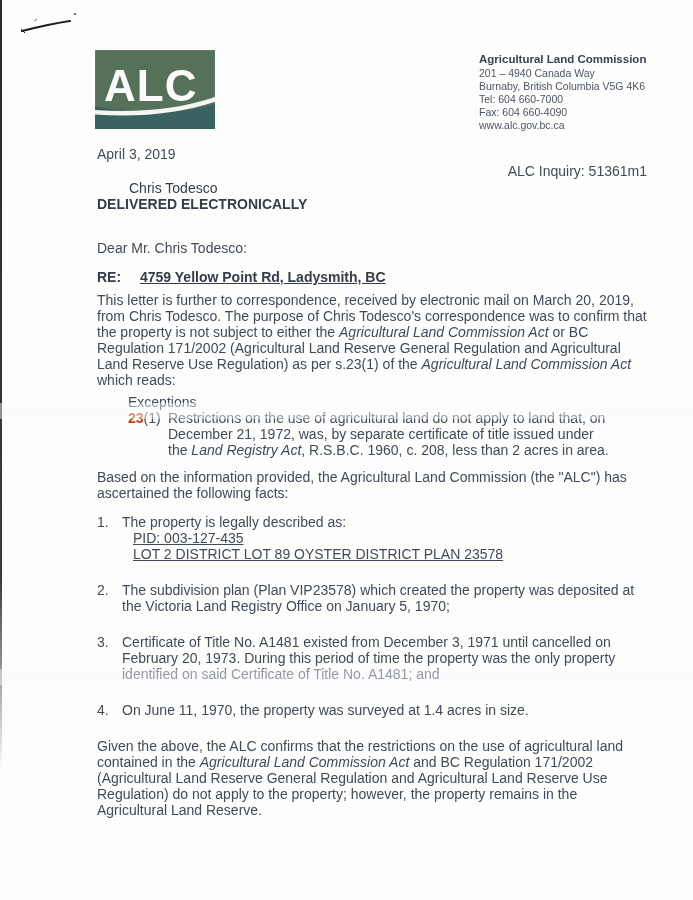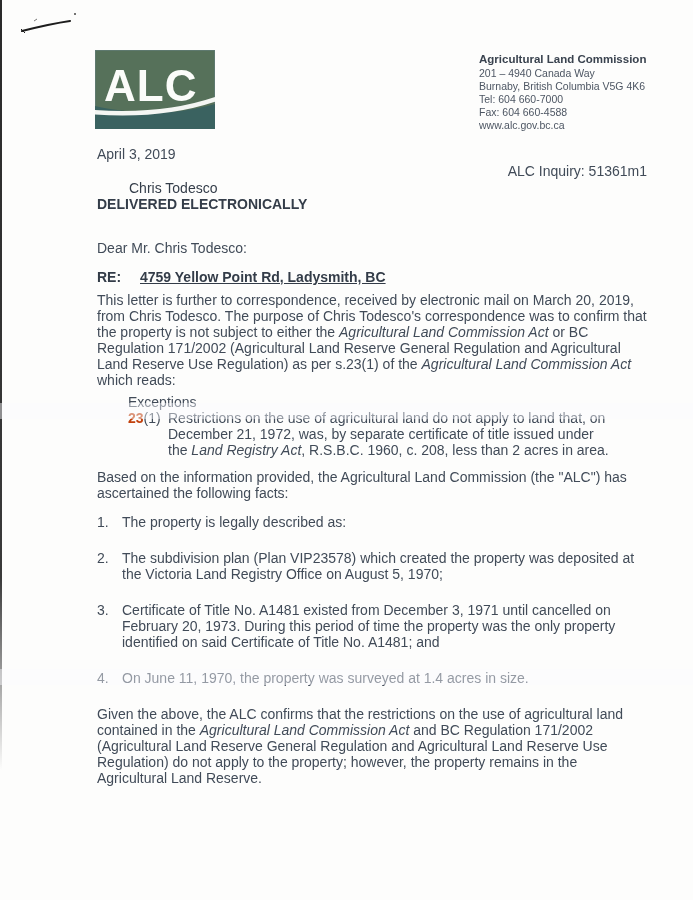--- a/index.html
+++ b/index.html
@@ -74,21 +74,21 @@
     <path d="M-4,62 C35,65 82,63 124,48" stroke="#f4f6f3" stroke-width="4.5" fill="none"></path>
     <text x="9" y="51" font-family="Liberation Sans, sans-serif" font-size="44" font-weight="bold" fill="#fbfcfa" letter-spacing="1">ALC</text>
   </svg>
 </div>
 
 <div class="letterhead">
   <div class="org">Agricultural Land Commission</div>
   <div>201 – 4940 Canada Way</div>
   <div>Burnaby, British Columbia V5G 4K6</div>
   <div>Tel: 604 660-7000</div>
-  <div>Fax: 604 660-4588</div>
+  <div>Fax: 604 660-4090</div>
   <div>www.alc.gov.bc.ca</div>
 </div>
 
 <div class="main">
 
   <div class="row-date">April 3, 2019</div>
   <div class="row-inquiry">ALC Inquiry: 51361m1</div>
 
   <div class="recipient">Chris Todesco</div>
   <div class="delivery">DELIVERED ELECTRONICALLY</div>
@@ -116,25 +116,29 @@
     </div>
   </div>
 
   <div class="para-p2">Based on the information provided, the Agricultural Land Commission (the "ALC") has ascertained the following facts:</div>
 
   <div class="facts">
     <div class="fact">
       <div class="fnum">1.</div>
       <div class="ftext">
         <div>The property is legally described as:</div>
+        <div class="sublines">
+          <div class="subline">PID: 003-127-435</div>
+          <div class="subline">LOT 2 DISTRICT LOT 89 OYSTER DISTRICT PLAN 23578</div>
+        </div>
       </div>
     </div>
     <div class="fact">
       <div class="fnum">2.</div>
-      <div class="ftext">The subdivision plan (Plan VIP23578) which created the property was deposited at the Victoria Land Registry Office on August 5, 1970;</div>
+      <div class="ftext">The subdivision plan (Plan VIP23578) which created the property was deposited at the Victoria Land Registry Office on January 5, 1970;</div>
     </div>
     <div class="fact">
       <div class="fnum">3.</div>
       <div class="ftext">Certificate of Title No. A1481 existed from December 3, 1971 until cancelled on February 20, 1973.  During this period of time the property was the only property identified on said Certificate of Title No. A1481; and</div>
     </div>
     <div class="fact">
       <div class="fnum">4.</div>
       <div class="ftext">On June 11, 1970, the property was surveyed at 1.4 acres in size.</div>
     </div>
   </div>

